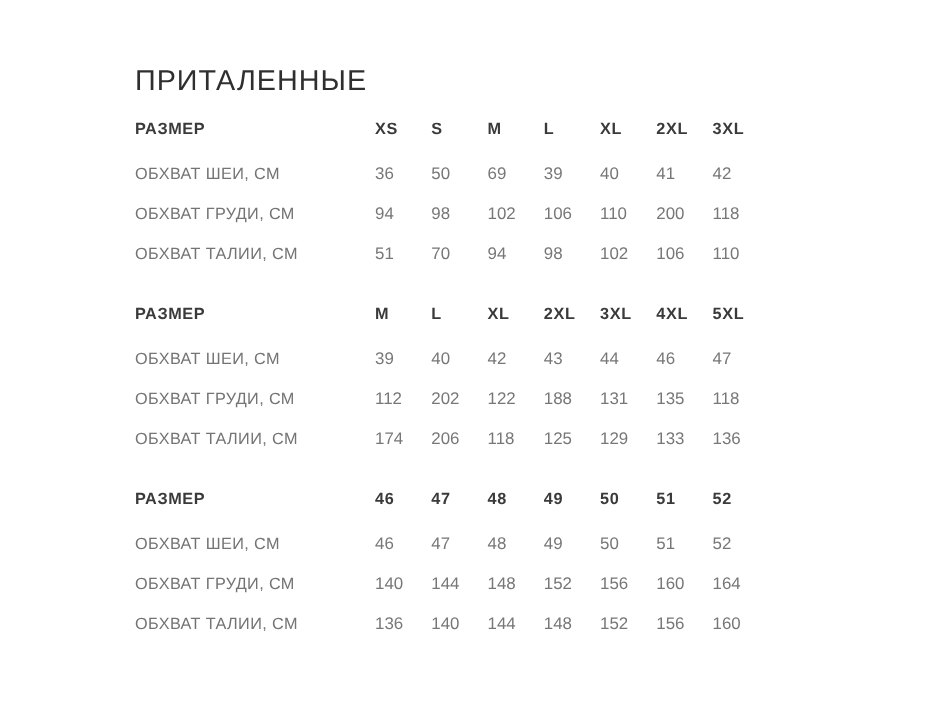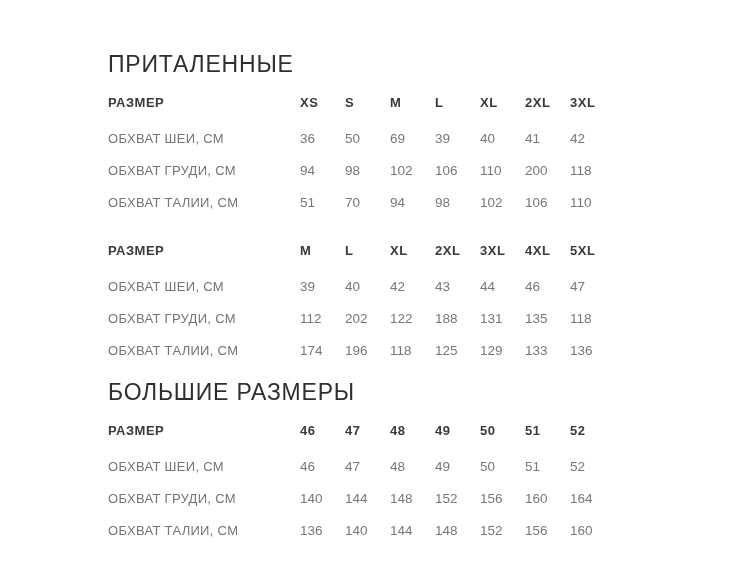--- a/index.html
+++ b/index.html
@@ -170,32 +170,31 @@
               <td class="value-cell">202</td>
               <td class="value-cell">122</td>
               <td class="value-cell">188</td>
               <td class="value-cell">131</td>
               <td class="value-cell">135</td>
               <td class="value-cell">118</td>
             </tr>
             <tr>
               <td class="label-cell">ОБХВАТ ТАЛИИ, СМ</td>
               <td class="value-cell">174</td>
-              <td class="value-cell">196</td>
+              <td class="value-cell">206</td>
               <td class="value-cell">118</td>
               <td class="value-cell">125</td>
               <td class="value-cell">129</td>
               <td class="value-cell">133</td>
               <td class="value-cell">136</td>
             </tr>
           </tbody>
         </table>
       </section>
       <section class="size-section">
-        <h2 class="section-title">БОЛЬШИЕ РАЗМЕРЫ</h2>
         <table class="size-table">
           <colgroup>
             <col class="label-col">
             <col class="value-col">
             <col class="value-col">
             <col class="value-col">
             <col class="value-col">
             <col class="value-col">
             <col class="value-col">
             <col class="value-col">

